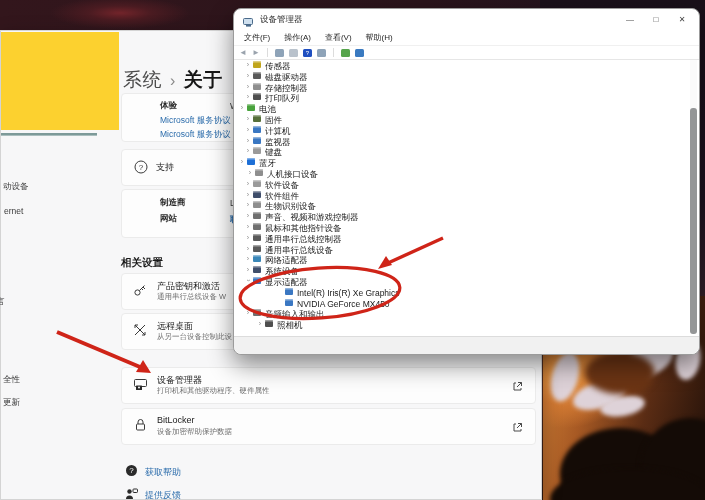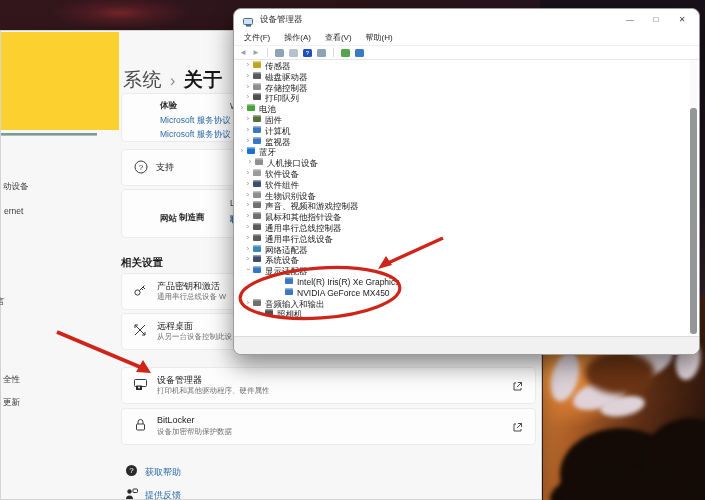--- a/index.html
+++ b/index.html
@@ -126,21 +126,21 @@
       <span class="card-icon" style="left:12px;top:10px;">
         <svg width="14" height="14" viewBox="0 0 14 14">
             <circle cx="7" cy="7" r="6" fill="none" stroke="#3a3a3a" stroke-width="1"></circle>
             <text x="7" y="10" font-size="8" text-anchor="middle" fill="#3a3a3a">?</text>
           </svg>
       </span>
       <span class="card-title" style="left:34px;top:11px;">支持</span>
     </div>
 
     <div class="card" id="info-card" style="top:158px;height:49px;">
-        <span class="row-label" style="top: 22px; padding-left: 19px;">制造商</span>
+        <span class="row-label" style="top: 7px;">制造商</span>
         <span class="row-value" style="top: 8px;">Le</span>
         <span class="row-label" style="top: 23px;">网站</span>
         <span class="row-value link" style="top: 24px;">联</span>
       </div>
 
     <div class="abs" id="related-header">相关设置</div>
 
     <div id="related-cards">
         <div class="card" style="top: 242px; height: 37px;">
           <span class="card-icon"><svg width="14" height="14" viewBox="0 0 14 14">
@@ -270,20 +270,25 @@
         <div class="tree-row" style="padding-left: 10px;">
           <span class="chev">›</span>
           <span class="tree-icon" style="background: rgb(58, 119, 194);"></span>
           <span class="tree-label">计算机</span>
         </div>
         <div class="tree-row" style="padding-left: 10px;">
           <span class="chev">›</span>
           <span class="tree-icon" style="background: rgb(58, 119, 194);"></span>
           <span class="tree-label">监视器</span>
         </div>
+        <div class="tree-row" style="padding-left: 10px;">
+          <span class="chev">›</span>
+          <span class="tree-icon" style="background: rgb(154, 154, 154);"></span>
+          <span class="tree-label">键盘</span>
+        </div>
         <div class="tree-row" style="padding-left: 4px;">
           <span class="chev">›</span>
           <span class="tree-icon" style="background: rgb(29, 111, 214);"></span>
           <span class="tree-label">蓝牙</span>
         </div>
         <div class="tree-row" style="padding-left: 12px;">
           <span class="chev">›</span>
           <span class="tree-icon" style="background: rgb(142, 142, 142);"></span>
           <span class="tree-label">人机接口设备</span>
         </div>

